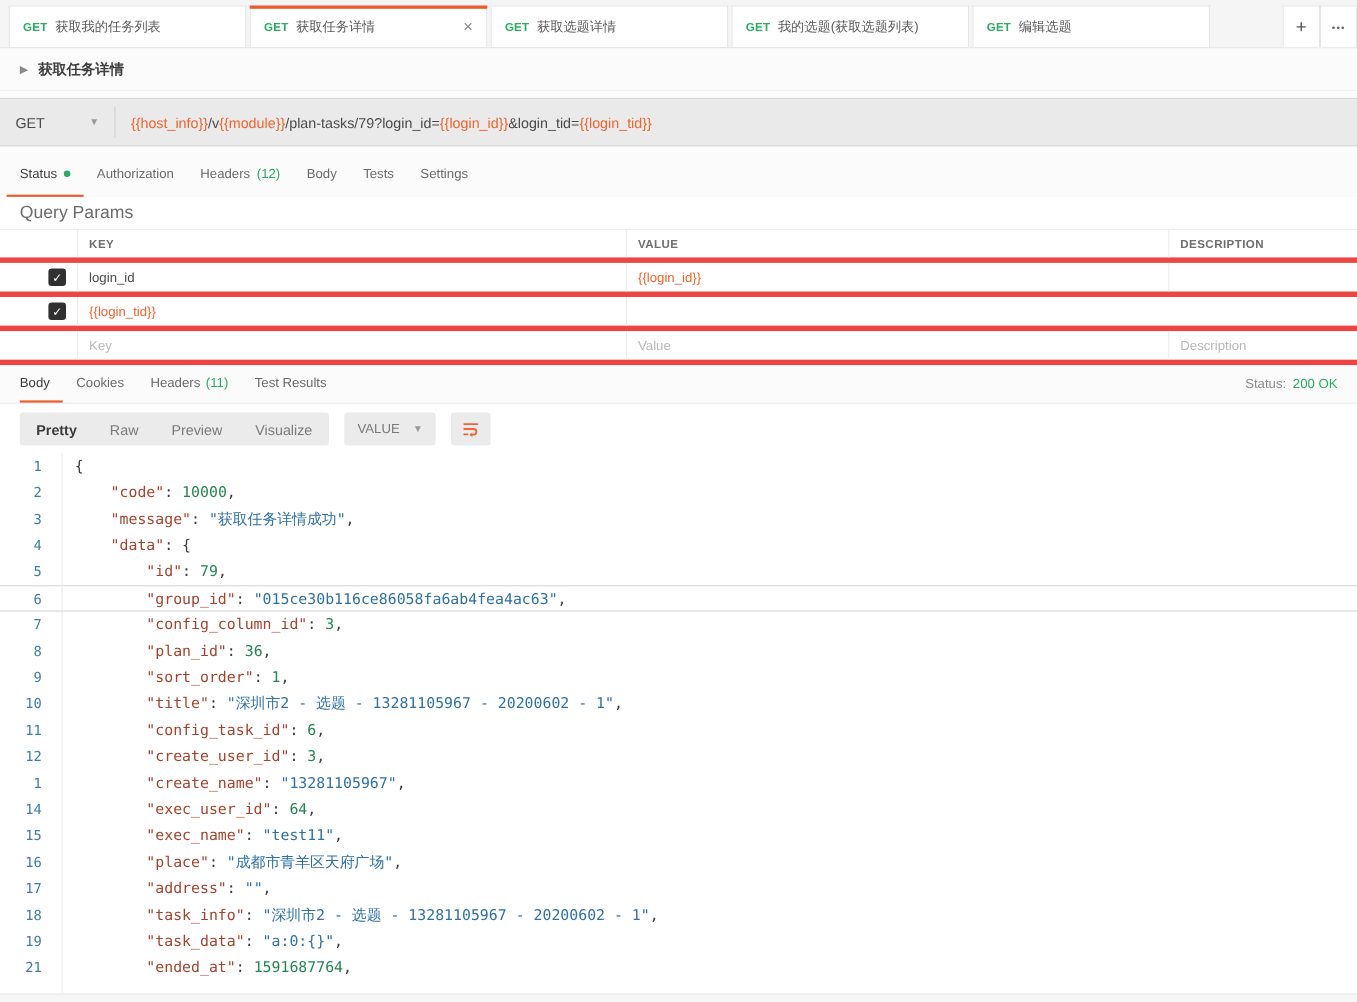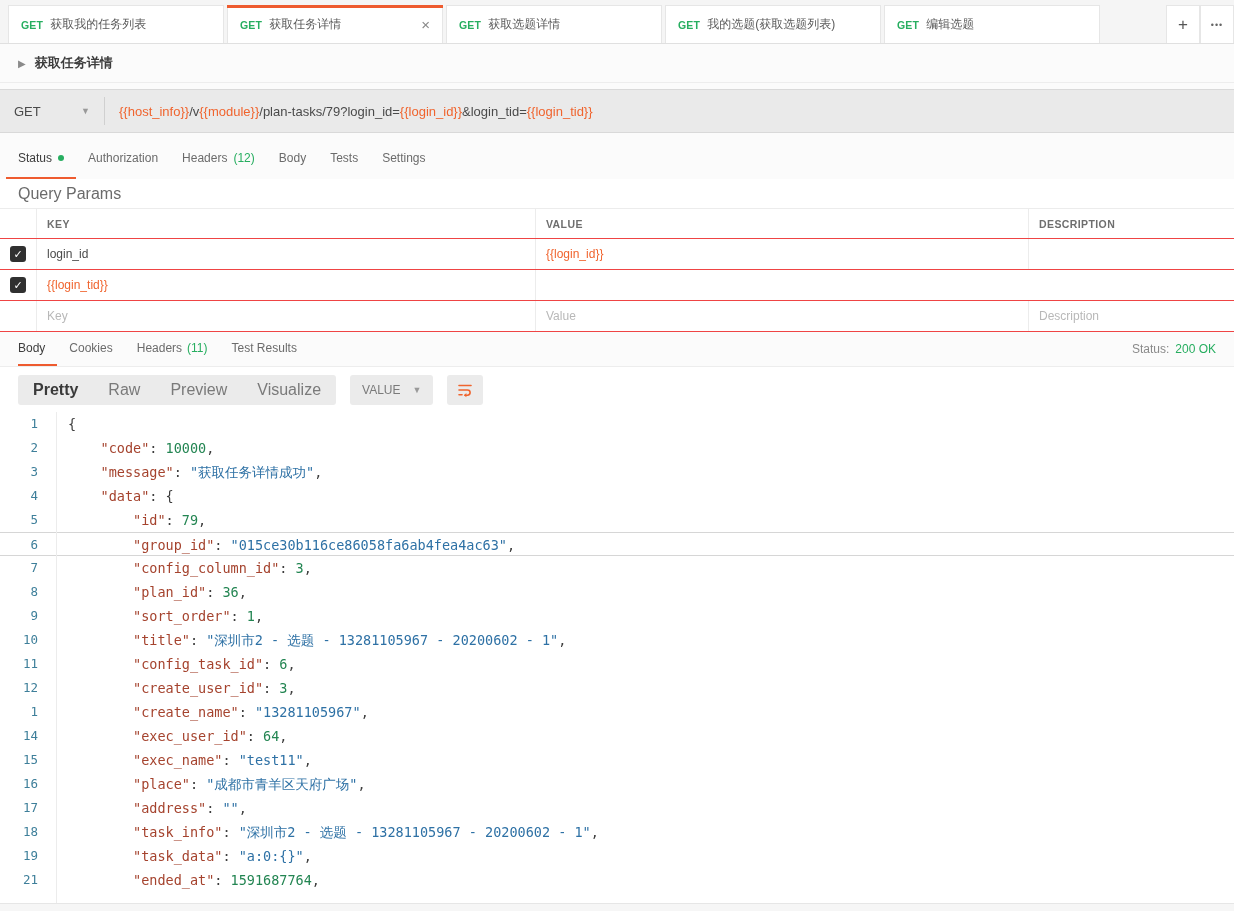--- a/index.html
+++ b/index.html
@@ -52,21 +52,21 @@
   .req-tab.active{ color:#3d3d3d; border-bottom-color:#EE5B2F; }
   .req-tab .count{ color:#27AE60; }
   .dot{ width:6px; height:6px; border-radius:50%; background:#27AE60; }
 
   .qp-label{ height:29px; display:flex; align-items:center; padding:0 18px;
     font-size:16px; color:#6b6b6b; background:#fff; }
 
   
   .params-table{ border-top:1px solid #ececec; background:#fff; }
   .p-row{ display:grid; grid-template-columns:36px 499px 493px 1fr;
-    border-bottom:1px solid #ef4444; height:31px; }
+    border-bottom:5px solid #ef4444; height:31px;padding-left:34px; }
   .p-row.head{ height:30px; }
   .p-row > .cell{ padding:0 10px; display:flex; align-items:center;
     font-size:12px; color:#4a4a4a; overflow:hidden; white-space:nowrap; }
   .p-row > .cell + .cell{ border-left:1px solid #ececec; }
   .cb-cell{ justify-content:center; padding:0 !important; }
   .head .cell{ font-size:10.5px; font-weight:700; color:#6e6e6e; letter-spacing:.4px; }
   .checkbox{ width:16px; height:16px; background:#303030; border-radius:3px;
     color:#fff; font-size:11px; display:flex; align-items:center;
     justify-content:center; cursor:pointer; }
   .value-var{ color:#F0642E; }
@@ -81,21 +81,21 @@
   .resp-tab:first-child{ padding-left:0; }
   .resp-tab.active{ color:#3d3d3d; border-bottom-color:#EE5B2F; }
   .resp-tab .count{ color:#27AE60; }
   .status{ margin-left:auto; font-size:12px; color:#8a8a8a;text-align:right; }
   .status .ok{ color:#27AE60; margin-left:6px; }
 
   
   .resp-toolbar{ display:flex; align-items:center; gap:14px; padding:8px 18px 7px; }
   .segmented{ display:flex; background:#ebebeb; border-radius:3px; height:30px;
     align-items:center; }
-  .seg-item{ padding:0 15px; font-size:16px; color:#7a7a7a; cursor:pointer; }
+  .seg-item{ padding:0 15px; font-size:13px; color:#7a7a7a; cursor:pointer; }
   .seg-item.active{ color:#3a3a3a; font-weight:700; }
   .format-box{ display:flex; align-items:center; gap:12px; background:#ebebeb;
     border-radius:3px; height:30px; padding:0 12px; font-size:12px; color:#7a7a7a;
     cursor:pointer; }
   .format-caret{ font-size:9px; color:#999; }
   .wrap-btn{ width:36px; height:30px; background:#ebebeb; border-radius:3px;
     display:flex; align-items:center; justify-content:center; cursor:pointer; }
 
   
   .editor{ position:relative; height:491px; overflow:hidden; background:#fff;

